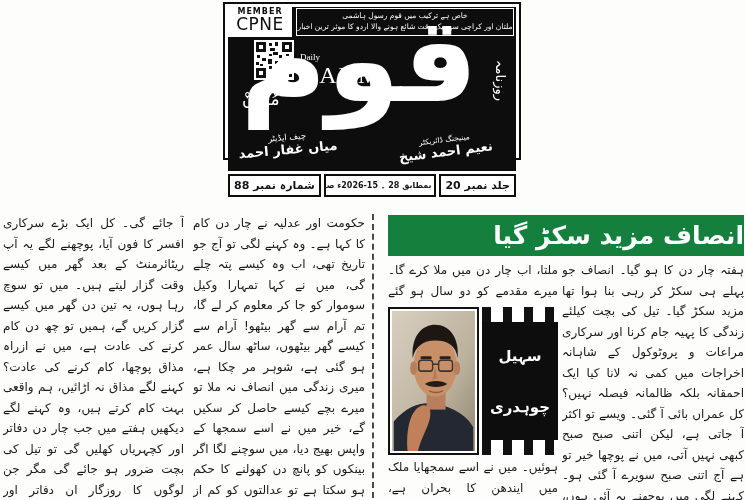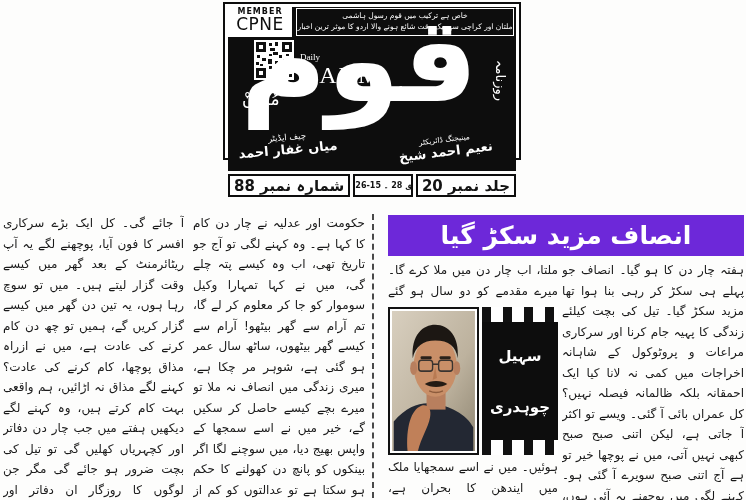--- a/index.html
+++ b/index.html
@@ -41,35 +41,35 @@
               direction:rtl; line-height:1.15; letter-spacing:-4px; }
 
   .roznama { position:absolute; right:-14px; top:66px; font-size:13px; direction:rtl;
              transform:rotate(90deg); transform-origin:center; width:60px; text-align:center; }
 
   .managing-block { position:absolute; right:24px; bottom:12px; text-align:center; transform:rotate(-7deg); direction:rtl; }
   .managing-block .role { font-size:7.5px; }
   .managing-block .name { font-size:13px; font-weight:bold; }
 
   .mast-strip { display:flex; direction:rtl; margin-top:3px; height:23px; gap:3px; }
-  .strip-box { border:2px solid #0d0d0d; background:#fff; font-weight:bold; font-size:15px;
+  .strip-box { border:2px solid #0d0d0d; background:#fff; font-weight:bold; font-size:11px;
                display:flex; align-items:center; justify-content:center; padding:0 4px;
                direction:rtl; white-space:nowrap; }
   .strip-mid { flex:1; font-weight:bold; font-size:8px; overflow:hidden; }
 
   
   .urdu { direction:rtl; text-align:justify; font-size:12px; line-height:20.5px; color:#1a1a1a; overflow:hidden; }
 
   .col4 { position:absolute; left:3px;   top:213px; width:181px; height:285px; }
   .col3 { position:absolute; left:193px; top:213px; width:172px; height:285px; }
   .col-divider { position:absolute; left:372px; top:214px; height:284px; width:0;
                  border-left:2px dashed #4a4a4a; }
 
   .headline-bar { position:absolute; left:388px; top:215px; width:356px; height:41px;
-                  background:#6d28d9; color:#fff; display:flex; align-items:center; justify-content:center; }
+                  background:#15803d; color:#fff; display:flex; align-items:center; justify-content:flex-end; }
   .headline-text { direction:rtl; font-size:25px; font-weight:bold; letter-spacing:-1px; }
 
   .col1  { position:absolute; left:562px; top:260px; width:182px; height:240px; }
   .col2a { position:absolute; left:388px; top:260px; width:170px; height:45px; }
   .col2b { position:absolute; left:388px; top:457px; width:170px; height:43px; }
 
   .photo-block { position:absolute; left:388px; top:307px; width:170px; height:148px; display:flex; }
   .photo-frame { width:100px; height:148px; border:2px solid #111; background:#fff; padding:2px; }
   .photo-frame svg { display:block; width:100%; height:100%; }
   .name-col { flex:1; margin-left:3px; display:flex; flex-direction:column; }

